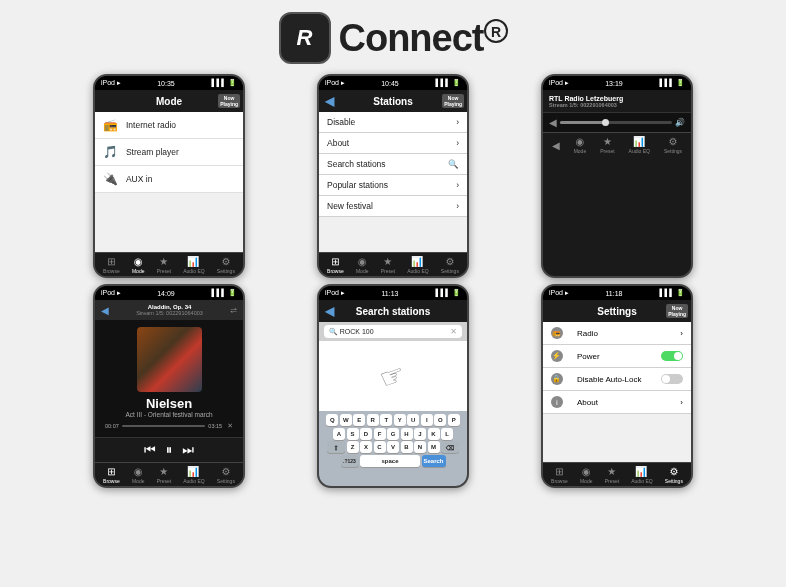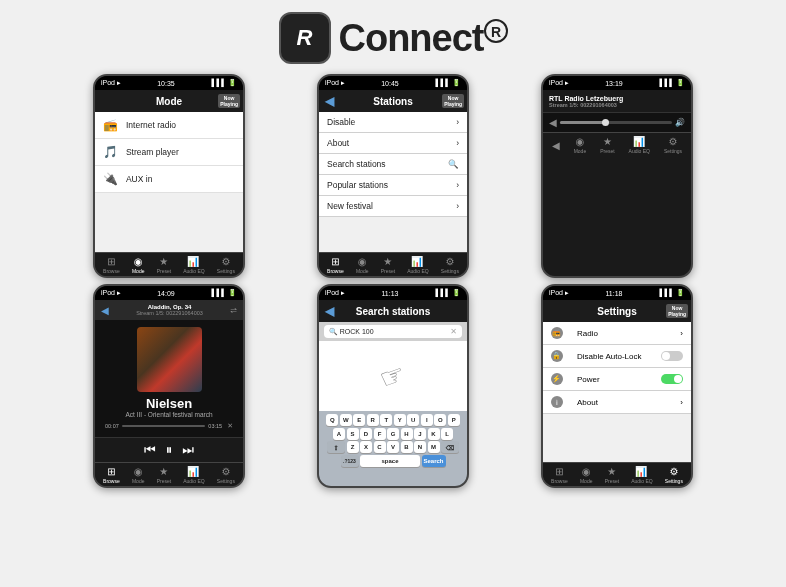--- a/index.html
+++ b/index.html
@@ -566,33 +566,33 @@
       <div class="screen-body" style="background:#f0f0f0;">
         <div class="settings-item">
           <div class="item-left">
             <div class="settings-icon-circle">📻</div>
             <span>Radio</span>
           </div>
           <span class="chevron">›</span>
         </div>
         <div class="settings-item">
           <div class="item-left">
+            <div class="settings-icon-circle">⚡</div>
+            <span>Power</span>
+          </div>
+          <div class="toggle-on">
+            <div class="toggle-circle"></div>
+          </div>
+        </div>
+        <div class="settings-item">
+          <div class="item-left">
             <div class="settings-icon-circle">🔒</div>
             <span>Disable Auto-Lock</span>
           </div>
           <div class="toggle-off">
-            <div class="toggle-circle"></div>
-          </div>
-        </div>
-        <div class="settings-item">
-          <div class="item-left">
-            <div class="settings-icon-circle">⚡</div>
-            <span>Power</span>
-          </div>
-          <div class="toggle-on">
             <div class="toggle-circle"></div>
           </div>
         </div>
         <div class="settings-item">
           <div class="item-left">
             <div class="settings-icon-circle">ℹ</div>
             <span>About</span>
           </div>
           <span class="chevron">›</span>
         </div>

